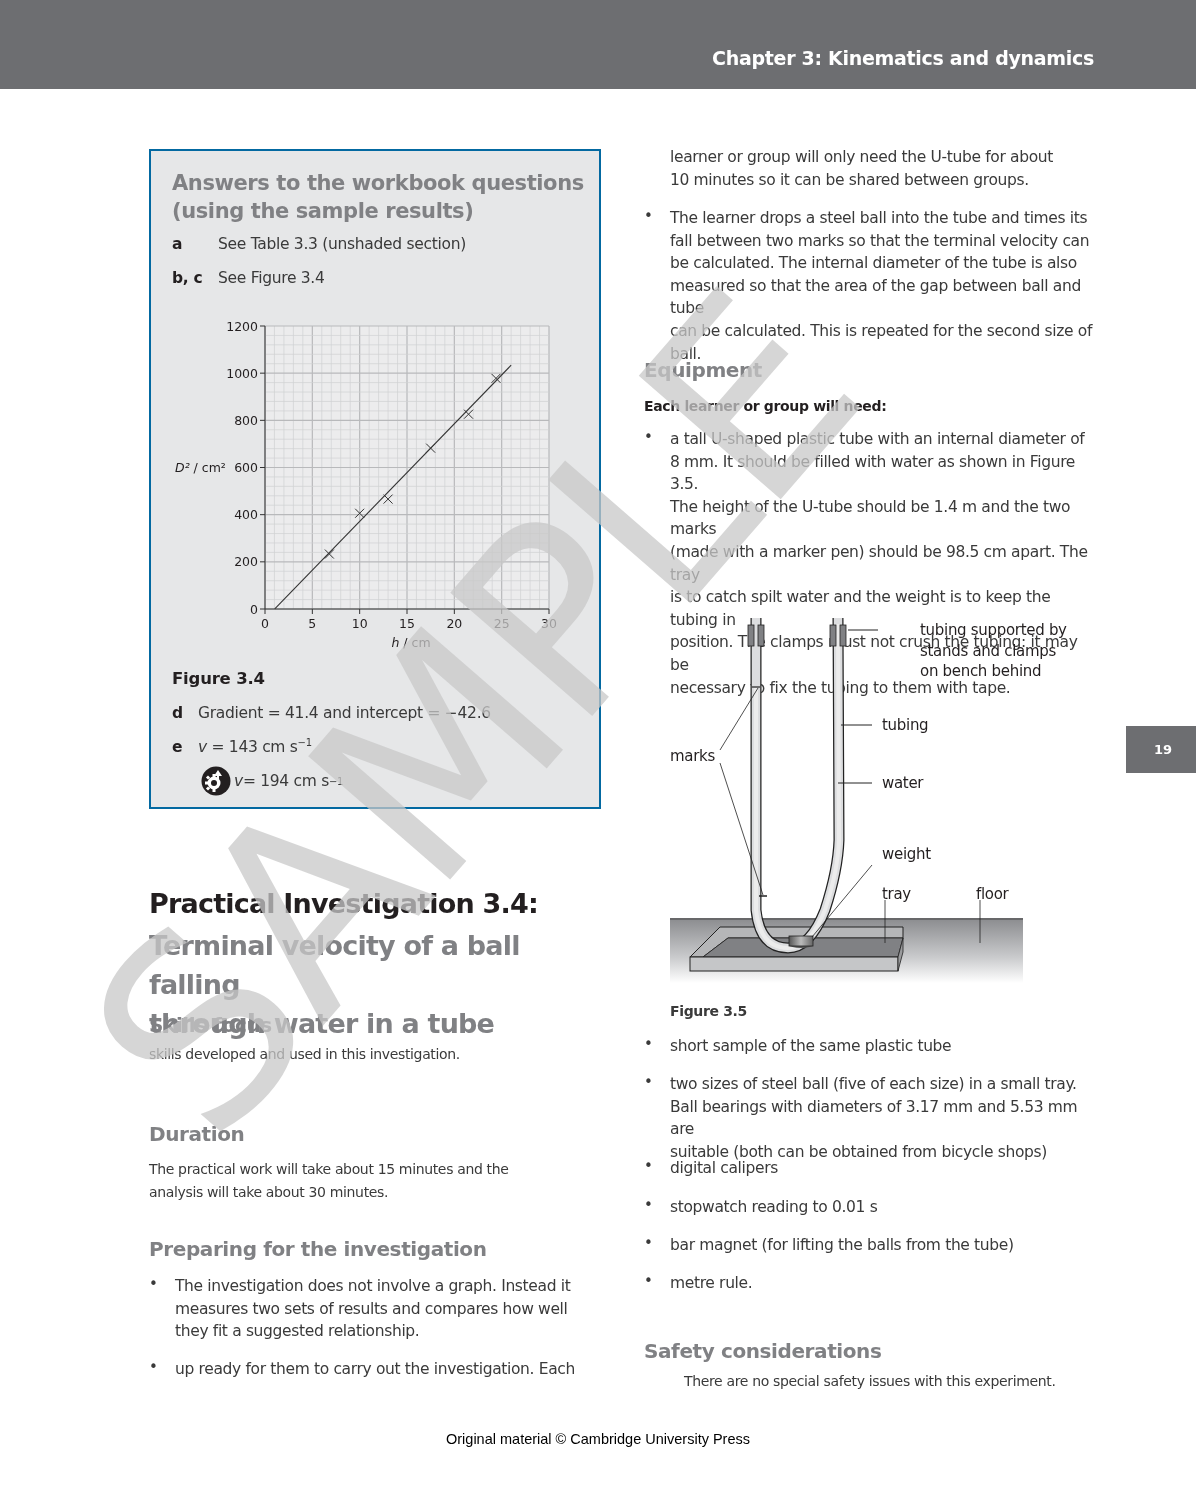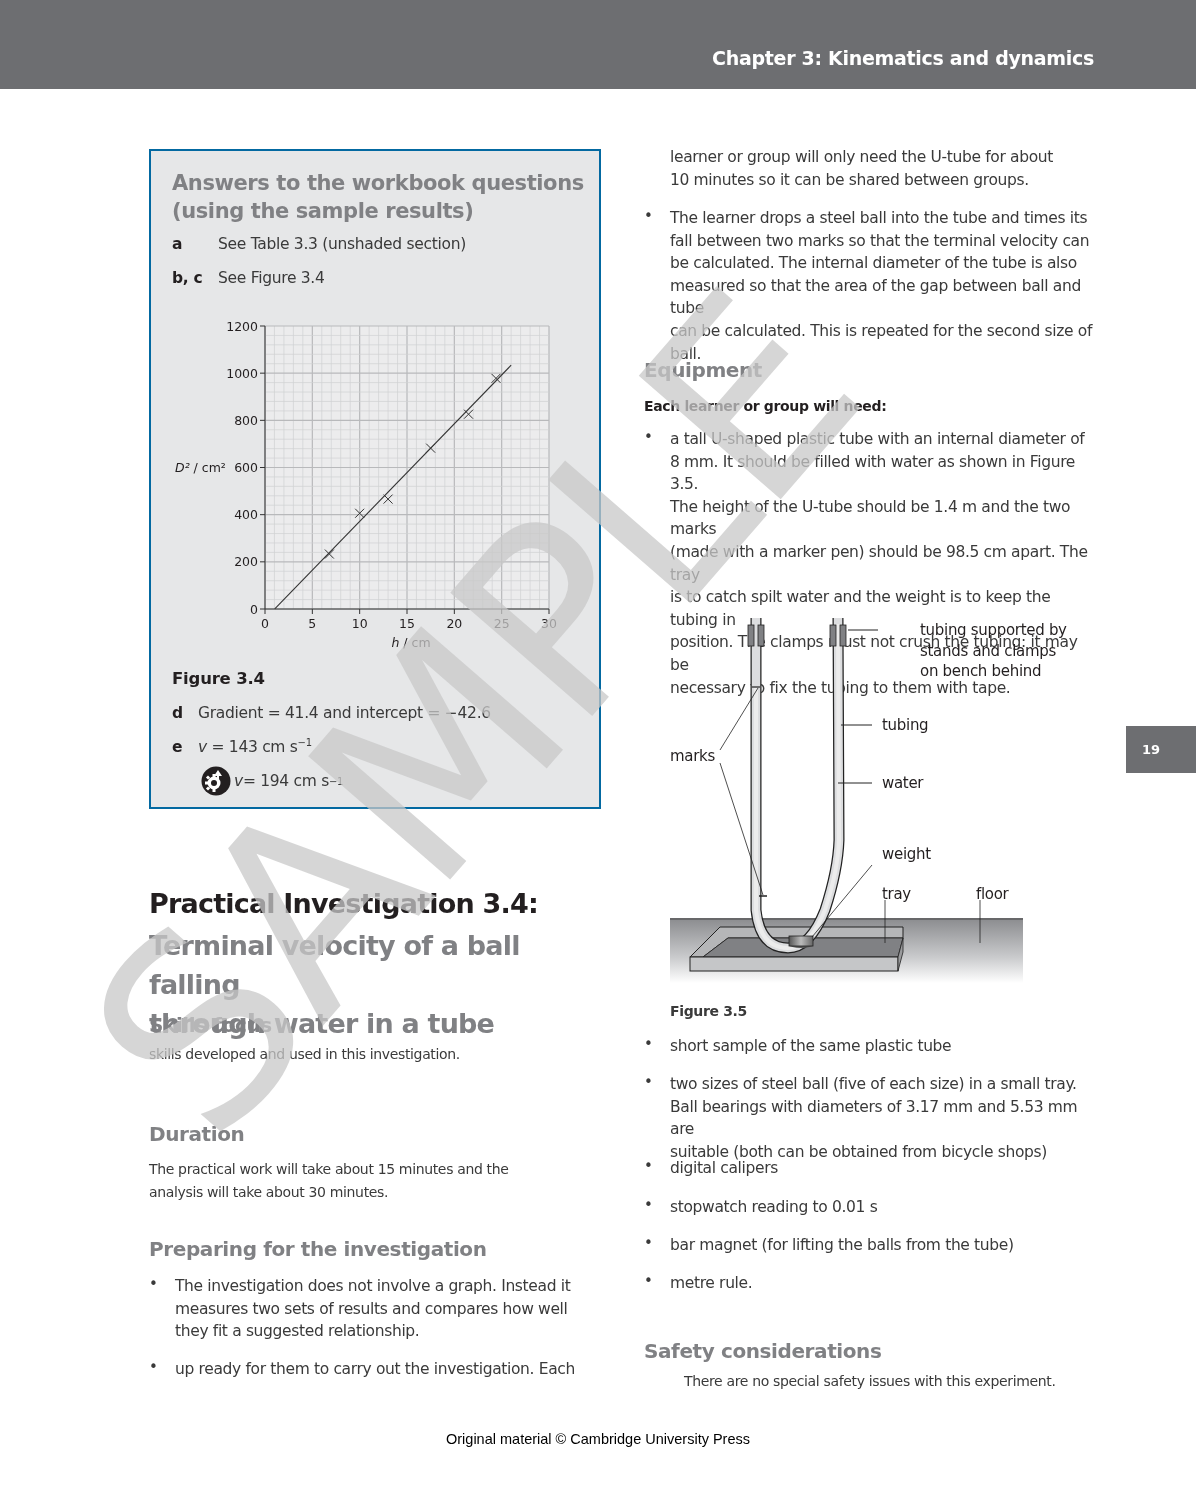--- a/index.html
+++ b/index.html
@@ -2,21 +2,21 @@
 <html><head>
 <meta charset="utf-8">
 <style>
   * { box-sizing: border-box; margin: 0; padding: 0; }
   html, body { width: 1196px; height: 1499px; background: #ffffff; overflow: hidden; }
   body { position: relative; font-family: "DejaVu Sans", sans-serif; color: #3a3a3a; }
 
   .header-bar { position: absolute; left: 0; top: 0; width: 1196px; height: 89px; background: #6d6e71; }
   .header-title { position: absolute; right: 102px; top: 47px; color: #ffffff; font-size: 19px; font-weight: bold; letter-spacing: -0.3px; }
 
-  .page-tab { position: absolute; left: 1126px; top: 726px; width: 70px; height: 47px; background: #6d6e71; color: #fff; font-size: 13px; font-weight: bold; display: flex; align-items: center; padding-left: 16px; }
+  .page-tab { position: absolute; left: 1126px; top: 726px; width: 70px; height: 47px; background: #6d6e71; color: #fff; font-size: 13px; font-weight: bold; display: flex; align-items: center; padding-left: 28px; }
 
   .answer-box { position: absolute; left: 149px; top: 149px; width: 452px; height: 660px; background: #e6e7e8; border: 2px solid #0369a1; }
   .answer-title { position: absolute; left: 21px; top: 18px; width: 420px; color: #808184; font-size: 21px; font-weight: bold; line-height: 28px; letter-spacing: -0.4px; }
   .ans-row { position: absolute; left: 21px; font-size: 15.5px; color: #3a3a3a; letter-spacing: -0.3px; white-space: nowrap; }
   .ans-key { font-weight: bold; color: #231f20; display: inline-block; }
   .fig-caption { font-weight: bold; color: #231f20; font-size: 16.5px; letter-spacing: -0.2px; }
   .chart-svg { position: absolute; left: 0; top: 0; }
 
   .watermark { position: absolute; left: 0; top: 0; pointer-events: none; }
 

